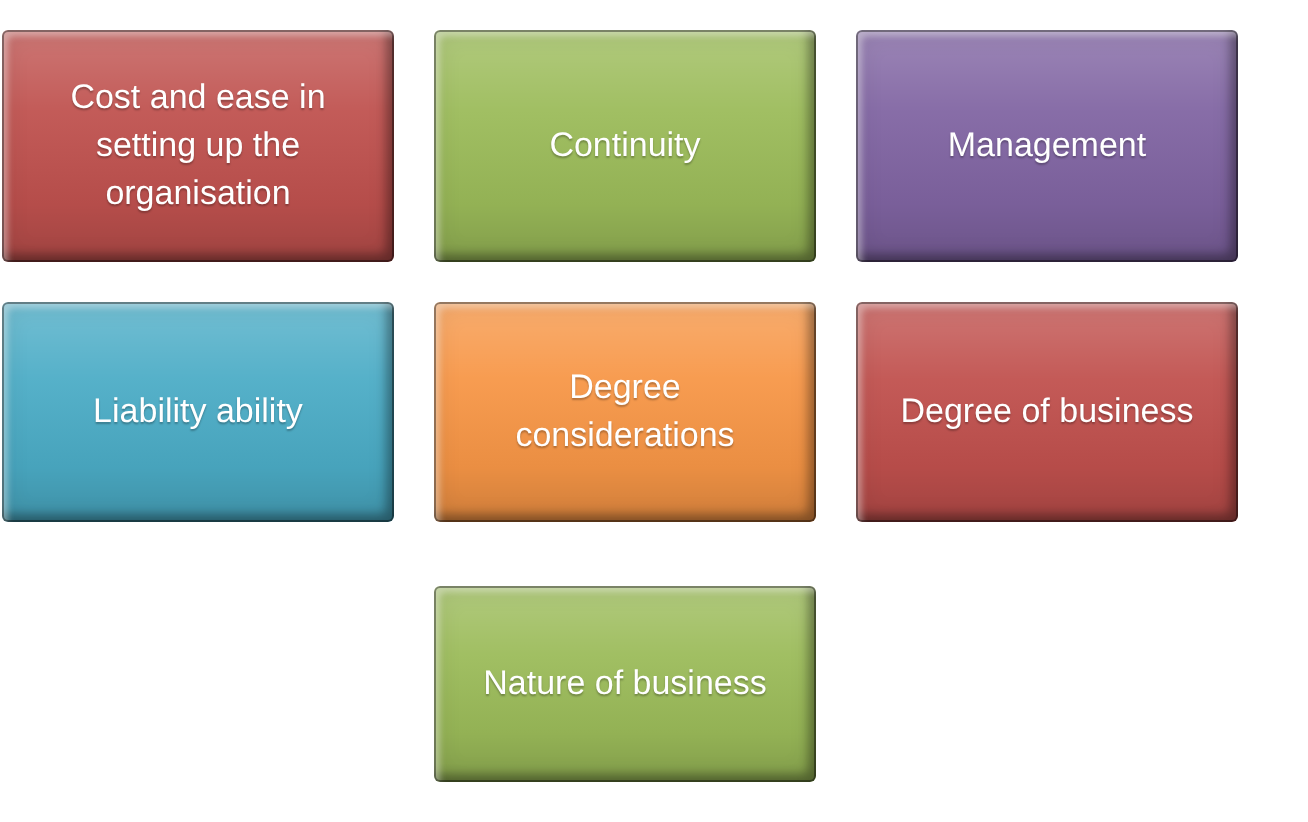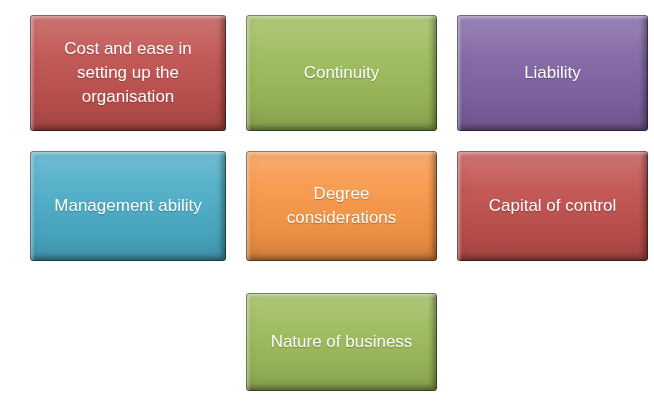--- a/index.html
+++ b/index.html
@@ -10,21 +10,21 @@
   }
   .canvas {
     position: relative;
     width: 654px;
     height: 411px;
     background: #ffffff;
     overflow: hidden;
   }
   .grid {
     position: absolute;
-    left: 30px;
+    left: 1px;
     top: 15px;
     display: grid;
     grid-template-columns: 196px 191px 191px;
     grid-template-rows: 116px 110px 110px;
     column-gap: 14px;
     row-gap: 20px;
     gap: 20px;
   }
   .box {
     position: relative;
@@ -70,33 +70,33 @@
 
     <div class="box" style="background-color: rgb(191, 81, 78);">
       <span class="label">Cost and ease in setting up the organisation</span>
     </div>
 
     <div class="box" style="background-color: rgb(155, 187, 89);">
       <span class="label">Continuity</span>
     </div>
 
     <div class="box" style="background-color: rgb(128, 100, 162);">
-      <span class="label">Liability</span>
+      <span class="label">Management</span>
     </div>
 
     <div class="box" style="background-color: rgb(75, 172, 198);">
-      <span class="label">Management ability</span>
+      <span class="label">Liability ability</span>
     </div>
 
     <div class="box" style="background-color: rgb(247, 150, 70);">
       <span class="label">Degree considerations</span>
     </div>
 
     <div class="box" style="background-color: rgb(192, 80, 77);">
-      <span class="label">Capital of control</span>
+      <span class="label">Degree of business</span>
     </div>
 
     <div class="box col2" style="background-color: rgb(155, 187, 89);">
       <span class="label">Nature of business</span>
     </div>
 
   </div>
 </div>
 
 </body></html>

